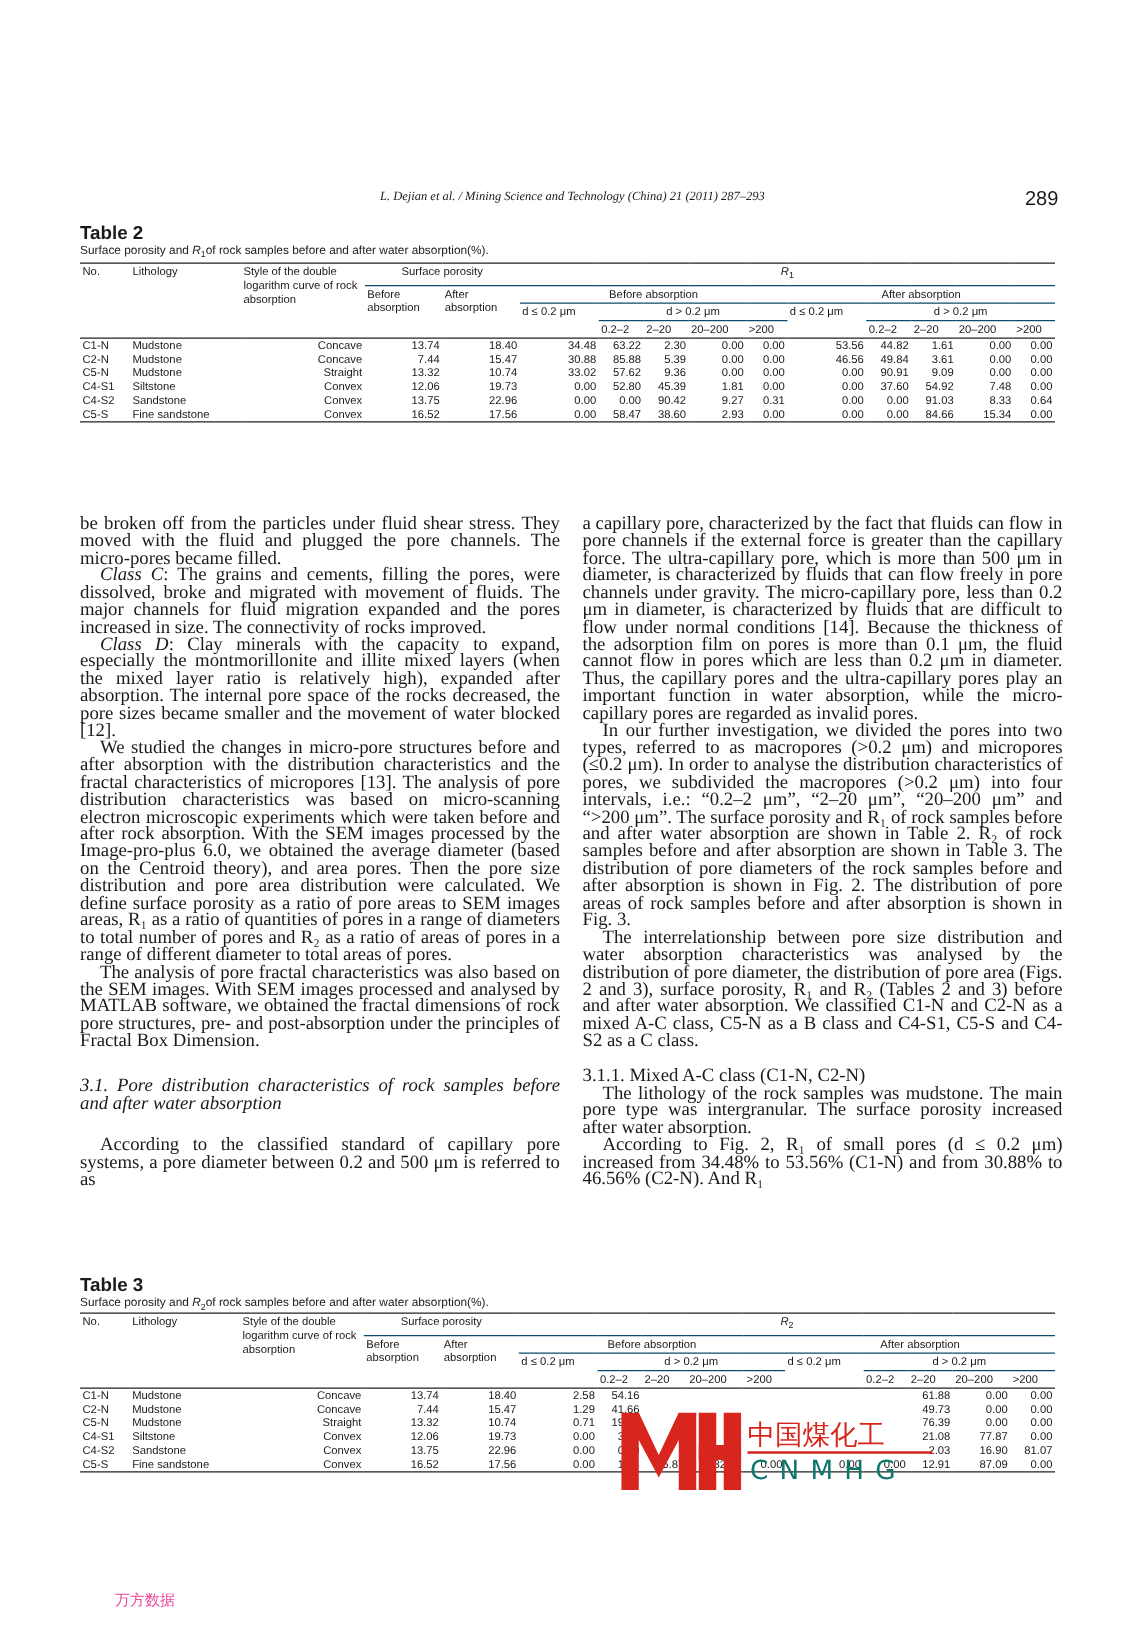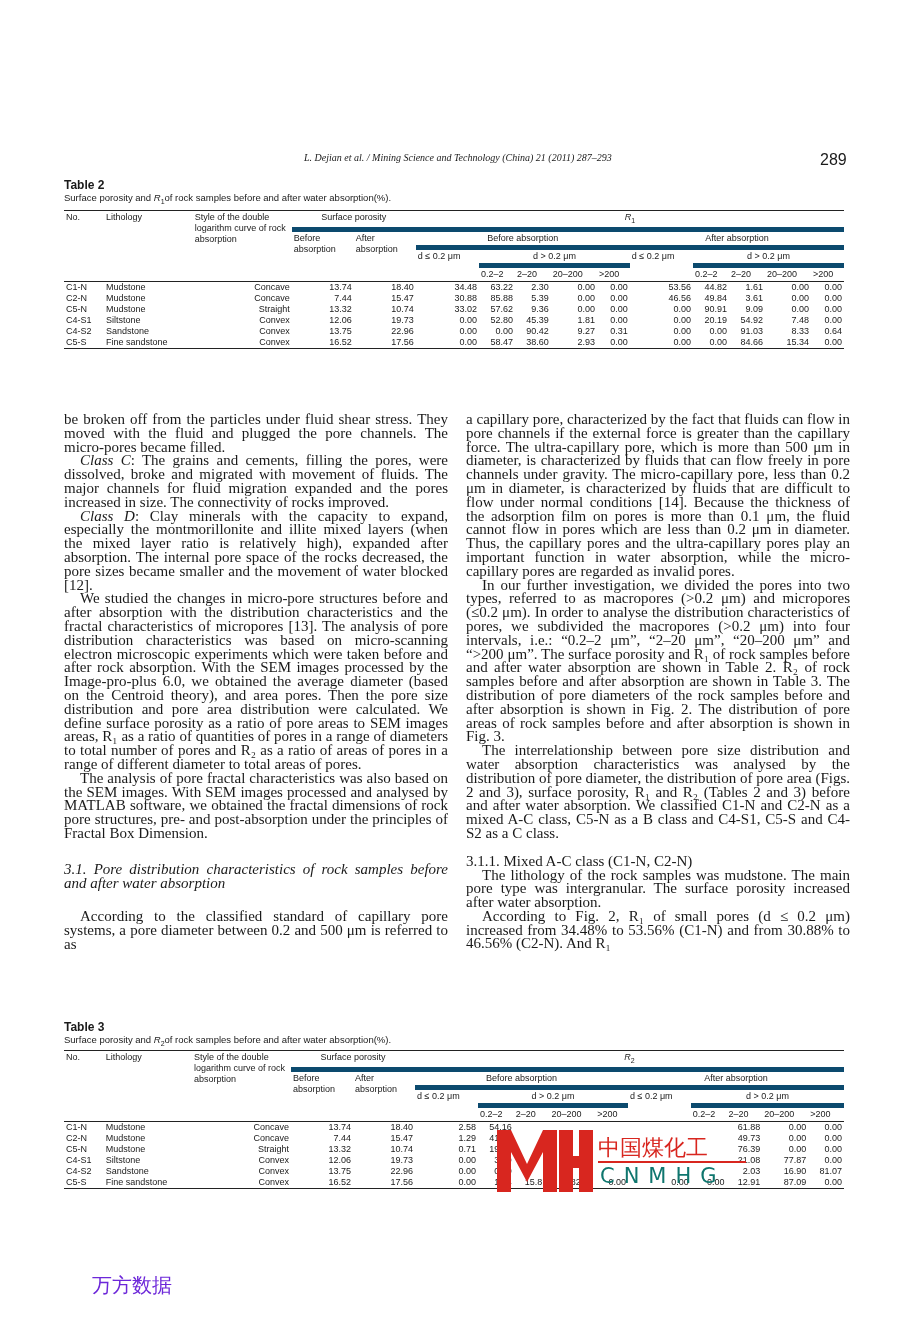--- a/index.html
+++ b/index.html
@@ -2,40 +2,40 @@
 <html><head>
 <meta charset="utf-8">
 <style>
   html, body { margin:0; padding:0; background:#fff; }
   body { width:904px; height:1320px; position:relative; overflow:hidden; color:#1a1a1a;
          font-family:"Liberation Sans", "DejaVu Sans", sans-serif; }
   .abs { position:absolute; }
   .running-head { top:152px; left:304px; font-style:italic; font-size:10px; font-family:"Liberation Serif", serif; }
   .page-num { top:151px; left:820px; font-size:16px; }
   .tcap { left:64px; font-size:9.5px; }
-  .tcap b { display:block; font-size:12px; }
+  .tcap b { display:block; font-size:15px; }
   table.dt { position:absolute; left:64px; width:780px; border-collapse:collapse; font-size:9px; line-height:11px; }
   table.dt th { font-weight:normal; text-align:left; padding:1px 2px; vertical-align:top; }
   table.dt td { padding:0 2px; text-align:right; white-space:nowrap; }
   table.dt td.l { text-align:left; }
   table.dt td.c { text-align:right; padding-left:22px; }
   .topline { border-top:1.5px solid #222; }
   .botline { border-bottom:1.5px solid #222; }
-  .ul { border-bottom:5px solid #0c4a6e; }
+  .ul { border-bottom:1px solid #0c4a6e; }
   .ctr { text-align:center !important; }
   .col { position:absolute; width:384px; font-family:"Liberation Serif", serif; font-size:15px; line-height:13.8px; text-align:justify; }
   .col p { margin:0; text-indent:16px; }
   .col p.noind { text-indent:0; }
   .col .sec { font-style:italic; margin:22px 0 20px 0; text-indent:0; }
   .col .subsec { margin:14px 0 0 0; text-indent:0; }
   .wm-logo { left:497px; top:1130px; }
   .wm-text { left:598px; top:1133px; color:#d8261f; font-size:22px; font-family:"DejaVu Sans", sans-serif; }
   .wm-sub { left:600px; top:1164px; color:#0f766e; font-size:21px; letter-spacing:9px; font-family:"DejaVu Sans", sans-serif; }
   .wm-line { left:598px; top:1161px; width:148px; height:2px; background:#d8261f; }
-  .footer-logo { left:92px; top:1272px; font-size:20px; color:#6d28d9; font-family:"DejaVu Sans", sans-serif; }
+  .footer-logo { left:92px; top:1272px; font-size:12px; color:#ec4899; font-family:"DejaVu Sans", sans-serif; }
 </style>
 </head>
 <body>
 
 <div class="abs running-head">L. Dejian et al. / Mining Science and Technology (China) 21 (2011) 287–293</div>
 <div class="abs page-num">289</div>
 
 <div class="abs tcap" style="top:178px;">
   <b>Table 2</b>
   <span>Surface porosity and </span><i>R</i><sub style="font-size:7px">1</sub><span>of rock samples before and after water absorption(%).</span>
@@ -129,21 +129,21 @@
         <td class="l">Siltstone</td>
         <td class="c">Convex</td>
         <td>12.06</td>
         <td>19.73</td>
         <td>0.00</td>
         <td>52.80</td>
         <td>45.39</td>
         <td>1.81</td>
         <td>0.00</td>
         <td>0.00</td>
-        <td>20.19</td>
+        <td>37.60</td>
         <td>54.92</td>
         <td>7.48</td>
         <td>0.00</td>
       </tr>
       <tr>
         <td class="l">C4-S2</td>
         <td class="l">Sandstone</td>
         <td class="c">Convex</td>
         <td>13.75</td>
         <td>22.96</td>

